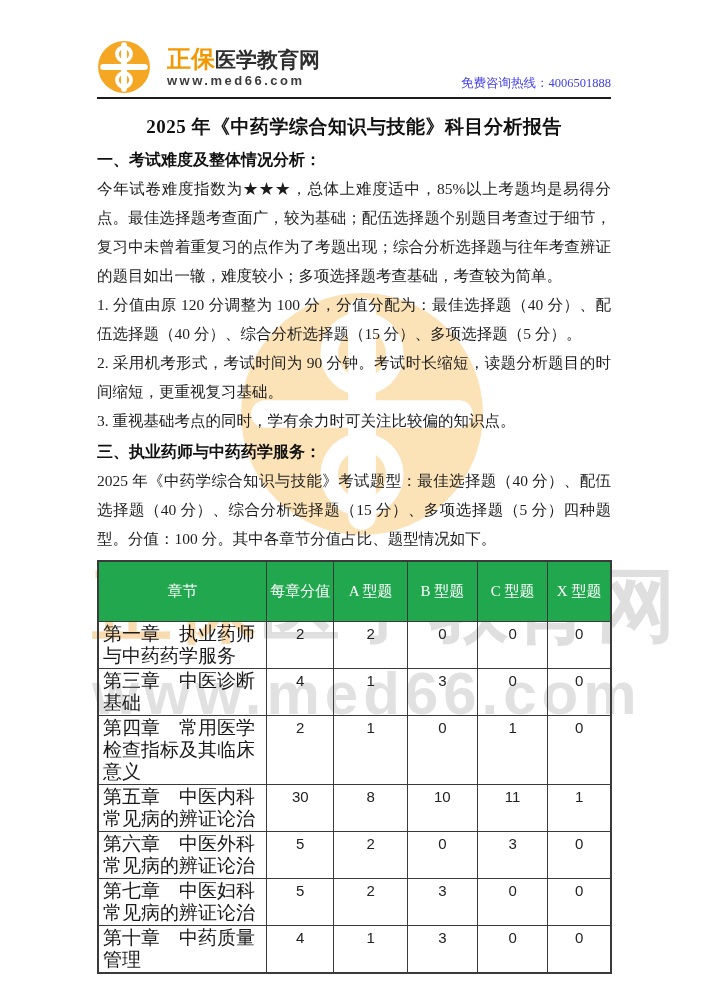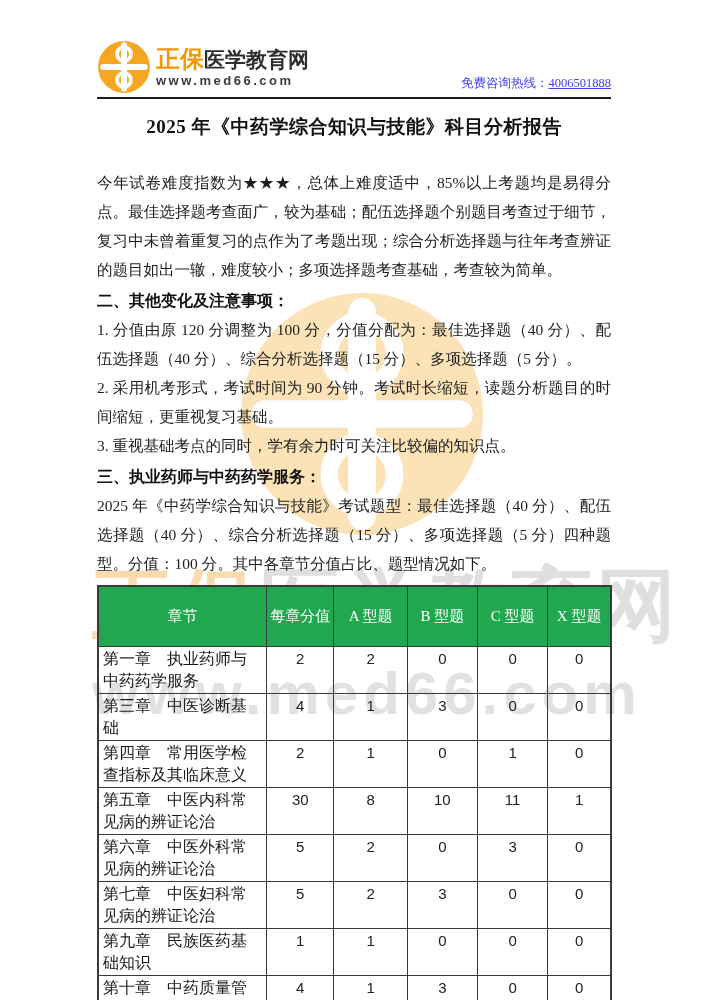--- a/index.html
+++ b/index.html
@@ -18,49 +18,49 @@
   .wm-brand .wm-orange{color:rgba(243,166,56,.40);}
   .wm-brand .wm-gray{color:rgba(130,130,130,.26);}
   .wm-url{
     position:absolute;left:92px;top:664px;white-space:nowrap;
     font-family:"Liberation Sans","DejaVu Sans",sans-serif;font-weight:bold;
     font-size:60px;letter-spacing:5px;color:rgba(130,130,130,.24);line-height:1;
   }
   
   .content{position:relative;z-index:1;padding:40px 96px 0 97px;}
   .doc-header{display:flex;justify-content:space-between;align-items:flex-end;}
-  .logo-block{display:flex;align-items:center;gap:5px;}
+  .logo-block{display:flex;align-items:center;gap:16px;}
   .logo-icon{width:54px;height:54px;flex:0 0 auto;}
   .brand-lines{display:flex;flex-direction:column;}
   .brand-name{line-height:1.05;white-space:nowrap;}
   .brand-zh-orange{color:#f39800;font-weight:bold;font-size:24px;font-family:"Liberation Sans",sans-serif;}
   .brand-zh-dark{color:#2f2f2f;font-weight:bold;font-size:21px;font-family:"Liberation Sans",sans-serif;}
   .brand-url{color:#3c3c3c;font-weight:bold;font-size:13px;letter-spacing:2.5px;
     font-family:"Liberation Sans",sans-serif;margin-top:2px;}
   .hotline{font-size:12.5px;color:#4340e8;white-space:nowrap;padding-bottom:2px;}
-  .hotline .hotline-number{text-decoration:underline;}
+  .hotline .hotline-number{}
   .header-rule{border:none;border-top:2px solid #1c1c1c;margin:3px 0 0 0;}
   .doc-title{
     text-align:center;font-size:19px;font-weight:bold;color:#111;
-    margin:15px 0 28px 0;letter-spacing:.5px;
+    margin:15px 0 10px 0;letter-spacing:.5px;
   }
   .sec-heading{font-size:16px;font-weight:bold;margin:7px 0 3px 0;color:#111;}
   .para{font-size:15.5px;line-height:29px;text-align:justify;margin:0;color:#1d1d1d;}
   
   table.score-table{
     border-collapse:collapse;width:515px;margin-top:7px;
     border:2px solid #3a3a3a;background:transparent;
   }
   .score-table th,.score-table td{border:1px solid #3a3a3a;}
   .score-table th{
     background:#21a84f;color:#ffffff;font-weight:normal;
     font-size:15px;height:27px;text-align:center;padding:16px 2px;
   }
   .score-table td{padding:1px 4px;vertical-align:top;}
-  .cell-chapter{font-size:16px;line-height:22px;text-align:left;font-family:Liberation Serif, serif;}
+  .cell-chapter{font-size:19px;line-height:22px;text-align:left;font-family:Liberation Serif, serif;}
   .cell-num{
     font-family:"Liberation Sans","DejaVu Sans",sans-serif;
     font-size:15px;line-height:22px;text-align:center;color:#222;
   }
   col.c-chap{width:168px;} col.c-score{width:67px;} col.c-a{width:73px;}
   col.c-b{width:70px;} col.c-c{width:70px;} col.c-x{width:63px;}
 </style>
 </head>
 <body>
 
@@ -92,23 +92,23 @@
         <div class="brand-url">www.med66.com</div>
       </div>
     </div>
     <div class="hotline"><span>免费咨询热线：</span><span class="hotline-number">4006501888</span></div>
   </div>
 
   <hr class="header-rule">
 
   <h1 class="doc-title">2025 年《中药学综合知识与技能》科目分析报告</h1>
 
+  <h2 class="sec-heading">一、考试难度及整体情况分析：</h2>
   <p class="para">今年试卷难度指数为★★★，总体上难度适中，85%以上考题均是易得分点。最佳选择题考查面广，较为基础；配伍选择题个别题目考查过于细节，复习中未曾着重复习的点作为了考题出现；综合分析选择题与往年考查辨证的题目如出一辙，难度较小；多项选择题考查基础，考查较为简单。</p>
 
-  <h2 class="sec-heading">二、其他变化及注意事项：</h2>
   <p class="para">1. 分值由原 120 分调整为 100 分，分值分配为：最佳选择题（40 分）、配伍选择题（40 分）、综合分析选择题（15 分）、多项选择题（5 分）。</p>
   <p class="para">2. 采用机考形式，考试时间为 90 分钟。考试时长缩短，读题分析题目的时间缩短，更重视复习基础。</p>
   <p class="para">3. 重视基础考点的同时，学有余力时可关注比较偏的知识点。</p>
 
   <h2 class="sec-heading">三、执业药师与中药药学服务：</h2>
   <p class="para">2025 年《中药学综合知识与技能》考试题型：最佳选择题（40 分）、配伍选择题（40 分）、综合分析选择题（15 分）、多项选择题（5 分）四种题型。分值：100 分。其中各章节分值占比、题型情况如下。</p>
 
   <table class="score-table">
     <colgroup>
       <col class="c-chap">
@@ -171,28 +171,20 @@
       </tr>
       <tr>
         <td class="cell-chapter">第七章　中医妇科常见病的辨证论治</td>
         <td class="cell-num">5</td>
         <td class="cell-num">2</td>
         <td class="cell-num">3</td>
         <td class="cell-num">0</td>
         <td class="cell-num">0</td>
       </tr>
       <tr>
-        <td class="cell-chapter">第九章　民族医药基础知识</td>
-        <td class="cell-num">1</td>
-        <td class="cell-num">1</td>
-        <td class="cell-num">0</td>
-        <td class="cell-num">0</td>
-        <td class="cell-num">0</td>
-      </tr>
-      <tr>
         <td class="cell-chapter">第十章　中药质量管理</td>
         <td class="cell-num">4</td>
         <td class="cell-num">1</td>
         <td class="cell-num">3</td>
         <td class="cell-num">0</td>
         <td class="cell-num">0</td>
       </tr>
     </tbody>
   </table>
 

